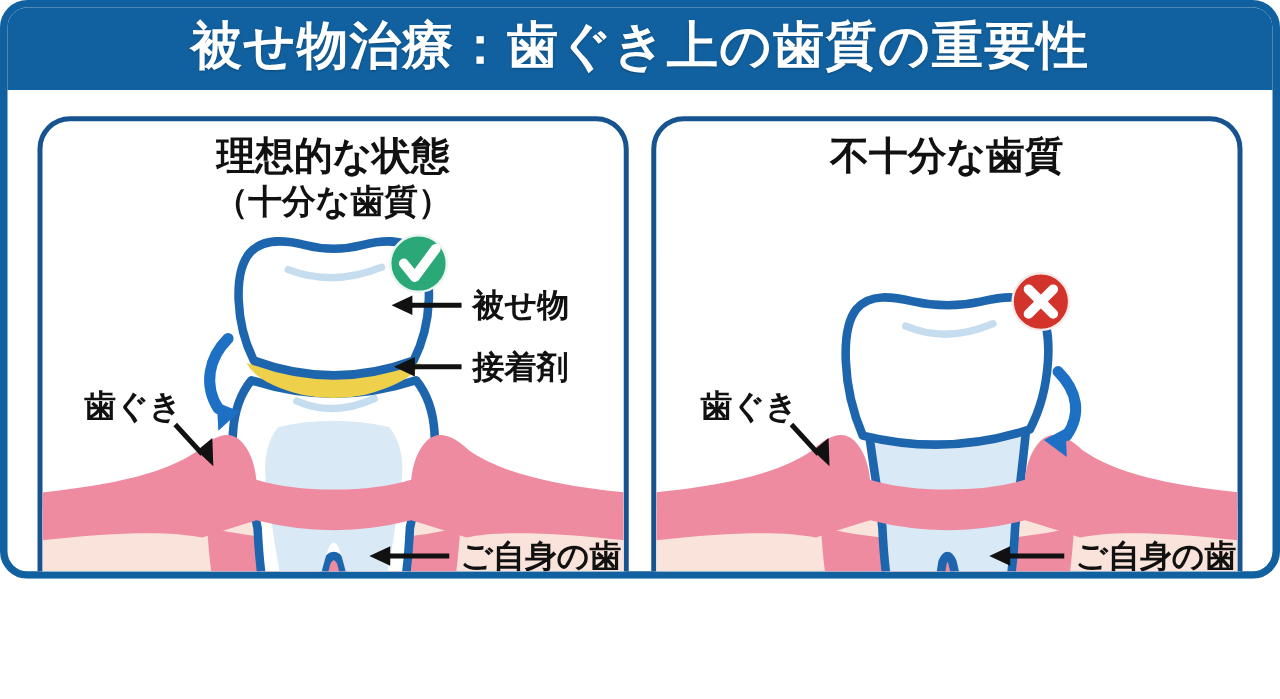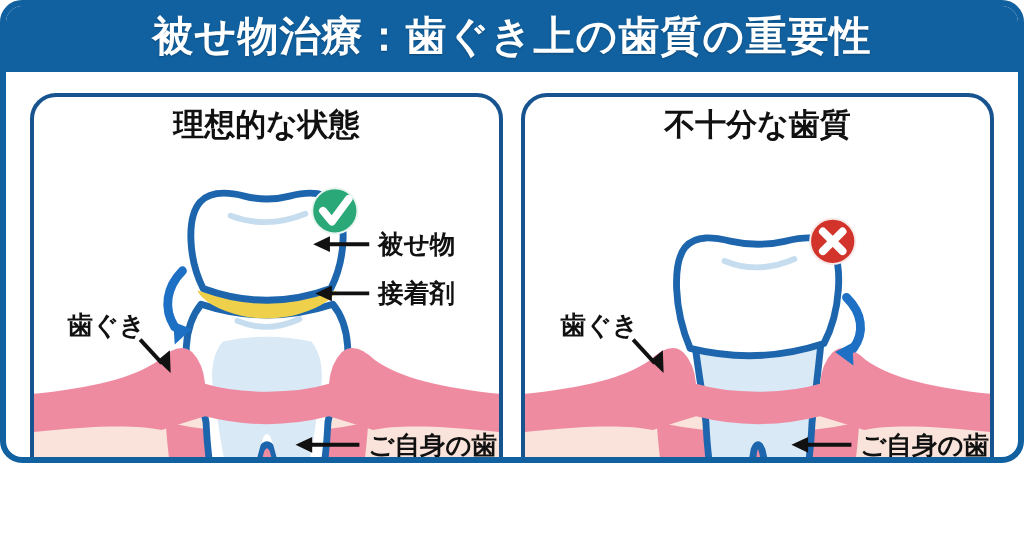--- a/index.html
+++ b/index.html
@@ -26,20 +26,21 @@
 <body>
 
 <div id="stage">
 
   <div class="title-bar">
     <h1>被せ物治療：歯ぐき上の歯質の重要性</h1>
   </div>
 
   <div class="panel" id="panel-ideal">
     <div class="panel-heading">理想的な状態</div>
+    <div class="panel-subheading">（十分な歯質）</div>
     <svg viewBox="0 0 473 444">
 
       <rect x="-8" y="314" width="489" height="140" fill="#f9e3da"></rect>
 
       <path d="M134 330 C138 390,146 432,178 455 Q237 476,296 455 C328 432,336 390,340 330 Q237 352,134 330 Z" fill="#ef8ba1"></path>
 
       <g>
         <path d="M170 210 C152 232,150 272,164 298 C170 310,173 318,175 330 C177 372,183 410,196 428
                  Q205 438,212 429 C220 412,224 384,231 358 Q237 348,243 358 C250 384,254 412,262 429
                  Q269 438,278 428 C291 410,297 372,299 330 C301 318,304 310,310 298

